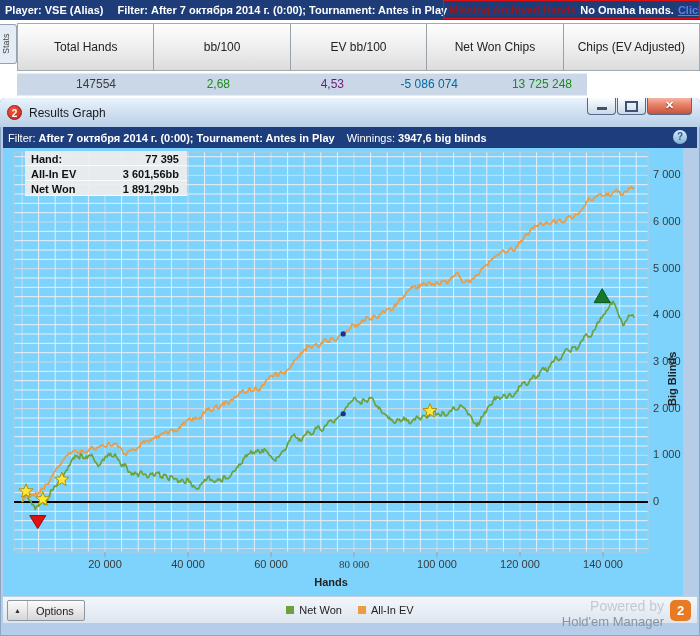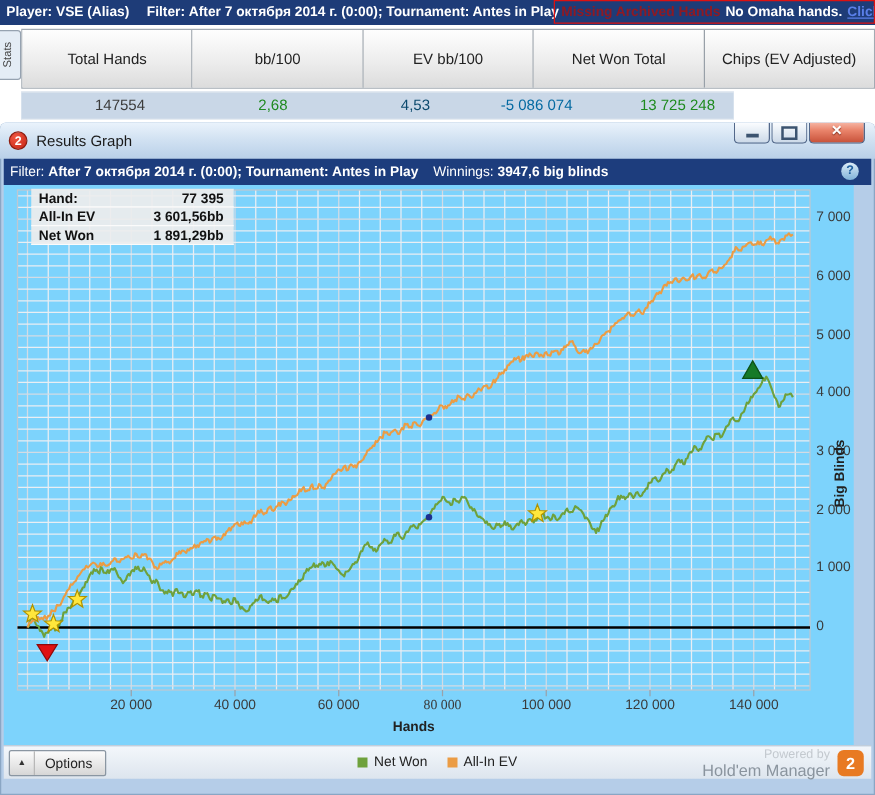--- a/index.html
+++ b/index.html
@@ -80,21 +80,21 @@
     background:linear-gradient(180deg,#fbfbfb,#e6e6e6 60%,#d6d6d6);border:1px solid #8a96a2;
     border-radius:2px;font-size:11px;color:#222;cursor:pointer;
     font-family:"Liberation Sans",sans-serif;padding:0;}
   .optarrow{font-size:7px;color:#333;padding:0 6px;border-right:1px solid #b8b8b8;line-height:19px;}
   .optlabel{padding:0 10px 0 8px;}
   .legend{position:absolute;left:0;right:0;top:7px;display:flex;justify-content:center;
     gap:16px;font-size:11px;color:#222;}
   .lg-item{display:flex;align-items:center;gap:5px;}
   .lg-sw{width:8px;height:8px;display:inline-block;}
   .powered{position:absolute;right:33px;top:1px;text-align:right;}
-  .pby{font-size:10px;color:#c3c9cf;}
+  .pby{font-size:14px;color:#c3c9cf;}
   .brand{font-size:13px;color:#8a949e;}
   .brandlogo{position:absolute;right:6px;top:3px;width:21px;height:21px;background:#e87a22;
     border-radius:5px;color:#fff;font-size:13px;font-weight:bold;text-align:center;line-height:21px;}
 </style>
 </head>
 <body>
 
 <div class="screen">
 
   <div class="topbar">
@@ -108,27 +108,27 @@
       <span class="omaha">No Omaha hands.</span>
       <span class="clickhere">Click here</span>
     </div>
   </div>
 
   <div class="stats-tab">Stats</div>
   <div class="statsrow">
     <div class="shc">Total Hands</div>
     <div class="shc">bb/100</div>
     <div class="shc">EV bb/100</div>
-    <div class="shc">Net Won Total</div>
+    <div class="shc">Net Won Chips</div>
     <div class="shc">Chips (EV Adjusted)</div>
   </div>
   <div class="statsvals">
     <div class="sv" style="color: rgb(60, 60, 60);">147554</div>
     <div class="sv" style="color: rgb(30, 138, 30);">2,68</div>
-    <div class="sv" style="color: #0c4a6e;">4,53</div>
+    <div class="sv" style="color: #701a75;">4,53</div>
     <div class="sv" style="color: #0369a1;">-5 086 074</div>
     <div class="sv" style="color: rgb(30, 138, 30);">13 725 248</div>
   </div>
 
   <div class="window">
     <div class="titlebar">
       <span class="logo2">2</span>
       <span class="title">Results Graph</span>
       <div class="winbtns">
         <div class="wb min"></div>

